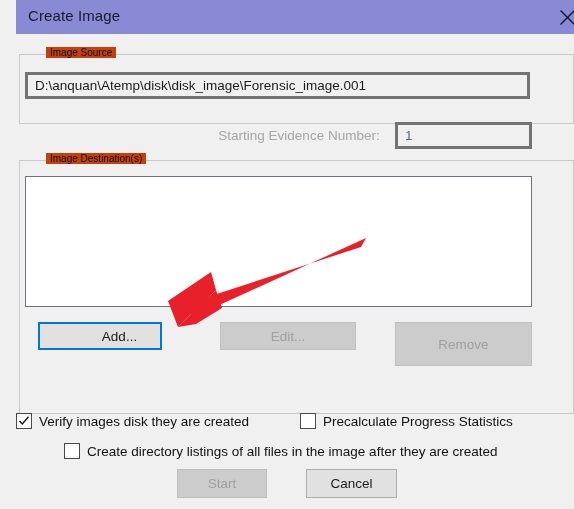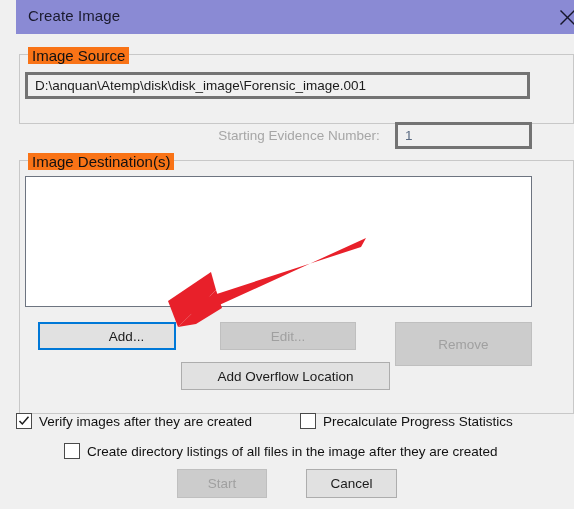--- a/index.html
+++ b/index.html
@@ -49,24 +49,24 @@
   #close-button svg { display: block; }
 
   
   .groupbox {
     position: absolute;
     border: 1px solid #c8c8c8;
   }
   .groupbox-label {
     position: absolute;
     top: -8px;
-    left: 8px;
-    background: #f97316;
+    left: 26px;
+    background: #c2410c;
     padding: 0 4px;
-    font-size: 15px;
+    font-size: 10px;
     color: #111;
     white-space: nowrap;
   }
   #grp-source {
     left: 17px; top: 54px;
     width: 529px; height: 52px;
   }
   #grp-dest {
     left: 17px; top: 160px;
     width: 529px; height: 236px;
@@ -132,21 +132,21 @@
   .btn.disabled {
     background: #cccccc;
     border: 1px solid #bfbfbf;
     color: #a0a0a0;
     cursor: default;
   }
   .btn.focused {
     border: 2px solid #0078d7;
     background: #e1e1e1;
   }
-  #add-button      { left: 38px;  top: 322px; width: 138px; height: 28px; padding-left: 39px; }
+  #add-button      { left: 38px;  top: 322px; width: 124px; height: 28px; padding-left: 39px; }
   #edit-button     { left: 220px; top: 322px; width: 136px; height: 28px; }
   #remove-button   { left: 395px; top: 322px; width: 137px; height: 44px; }
   #add-overflow-button { left: 181px; top: 362px; width: 209px; height: 28px; }
   #start-button    { left: 177px; top: 469px; width: 90px; height: 29px; }
   #cancel-button   { left: 306px; top: 469px; width: 91px; height: 29px; }
 
   
   .checkbox-row {
     position: absolute;
     display: flex;
@@ -209,29 +209,28 @@
   <div class="textbox" id="evidence-number-input">1</div>
 
   <fieldset class="groupbox" id="grp-dest">
     <div class="groupbox-label">Image Destination(s)</div>
   </fieldset>
   <div id="destination-list"></div>
 
   <div class="btn focused" id="add-button">Add...</div>
   <div class="btn disabled" id="edit-button">Edit...</div>
   <div class="btn disabled" id="remove-button">Remove</div>
-  <div class="btn" id="add-overflow-button">Add Overflow Location</div>
 
   <div class="checkbox-row" id="chk-verify">
     <span class="checkbox-box">
       <svg width="12" height="12" viewBox="0 0 12 12" aria-hidden="true">
         <polyline points="1.5,6 4.3,9 10.5,1.8" fill="none" stroke="#1b1b1b" stroke-width="1.5"></polyline>
       </svg>
     </span>
-    <span class="checkbox-label">Verify images after they are created</span>
+    <span class="checkbox-label">Verify images disk they are created</span>
   </div>
 
   <div class="checkbox-row" id="chk-precalc">
     <span class="checkbox-box"></span>
     <span class="checkbox-label">Precalculate Progress Statistics</span>
   </div>
 
   <div class="checkbox-row" id="chk-dirlist">
     <span class="checkbox-box"></span>
     <span class="checkbox-label">Create directory listings of all files in the image after they are created</span>

